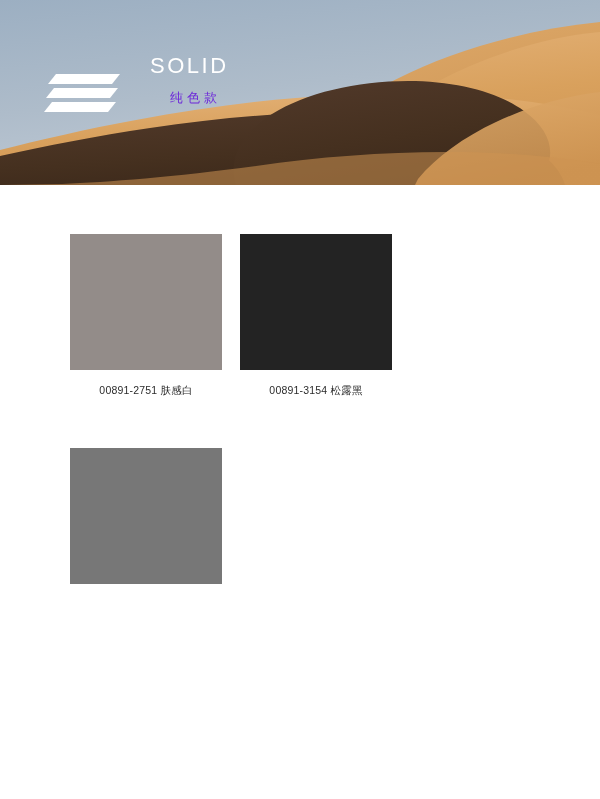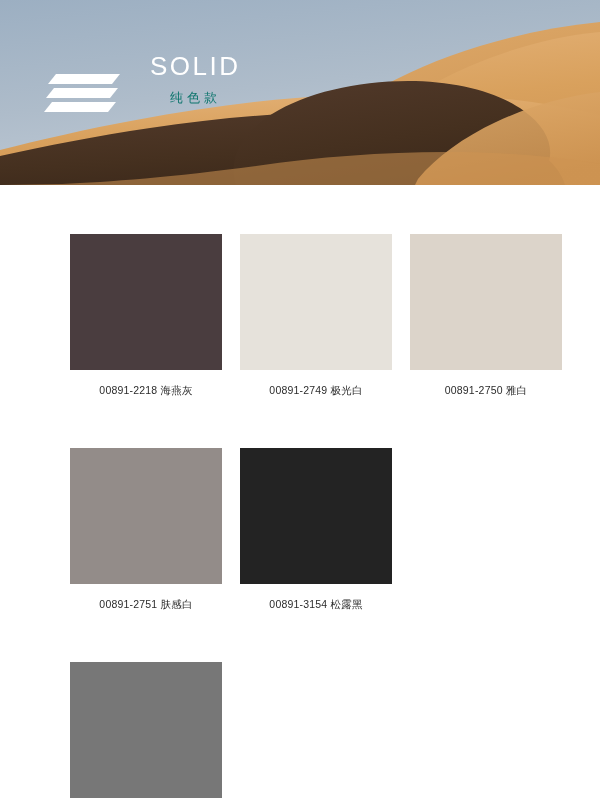--- a/index.html
+++ b/index.html
@@ -31,34 +31,34 @@
   }
 
   #hero-title {
     position: absolute;
     left: 150px; top: 52px;
     width: 260px;
     color: #ffffff;
     text-align: left;
   }
   .title-line {
-    font-size: 26px;
+    font-size: 22px;
     font-weight: 300;
     letter-spacing: 2.5px;
     line-height: 28px;
     color: #ffffff;
     font-family: "Liberation Sans", sans-serif;
   }
   .title-line.second { padding-left: 0px; }
   #hero-subtitle {
     margin-top: 9px;
     margin-left: 20px;
     font-size: 13px;
     letter-spacing: 4px;
-    color: #0f766e;
+    color: #6d28d9;
     font-weight: 400;
   }
 
   
   #swatch-grid {
     position: absolute;
     left: 70px;
     top: 234px;
     width: 456px;
   }
@@ -143,34 +143,20 @@
   </div>
 
   <div id="hero-title">
     <div class="title-line">SOLID</div>
     <div id="hero-subtitle">纯色款</div>
   </div>
 </div>
 
 <div id="swatch-grid">
 
-  <div class="swatch-row">
-    <div class="swatch-cell">
-      <div class="swatch-chip" style="background-color: rgb(74, 61, 63);"></div>
-      <div class="swatch-label">00891-2218 海燕灰</div>
-    </div>
-    <div class="swatch-cell">
-      <div class="swatch-chip" style="background-color: rgb(230, 226, 219);"></div>
-      <div class="swatch-label">00891-2749 极光白</div>
-    </div>
-    <div class="swatch-cell">
-      <div class="swatch-chip" style="background-color: rgb(220, 212, 202);"></div>
-      <div class="swatch-label">00891-2750 雅白</div>
-    </div>
-  </div>
 
   <div class="swatch-row">
     <div class="swatch-cell">
       <div class="swatch-chip" style="background-color: rgb(147, 140, 137);"></div>
       <div class="swatch-label">00891-2751 肤感白</div>
     </div>
     <div class="swatch-cell">
       <div class="swatch-chip" style="background-color: rgb(35, 35, 35);"></div>
       <div class="swatch-label">00891-3154 松露黑</div>
     </div>

